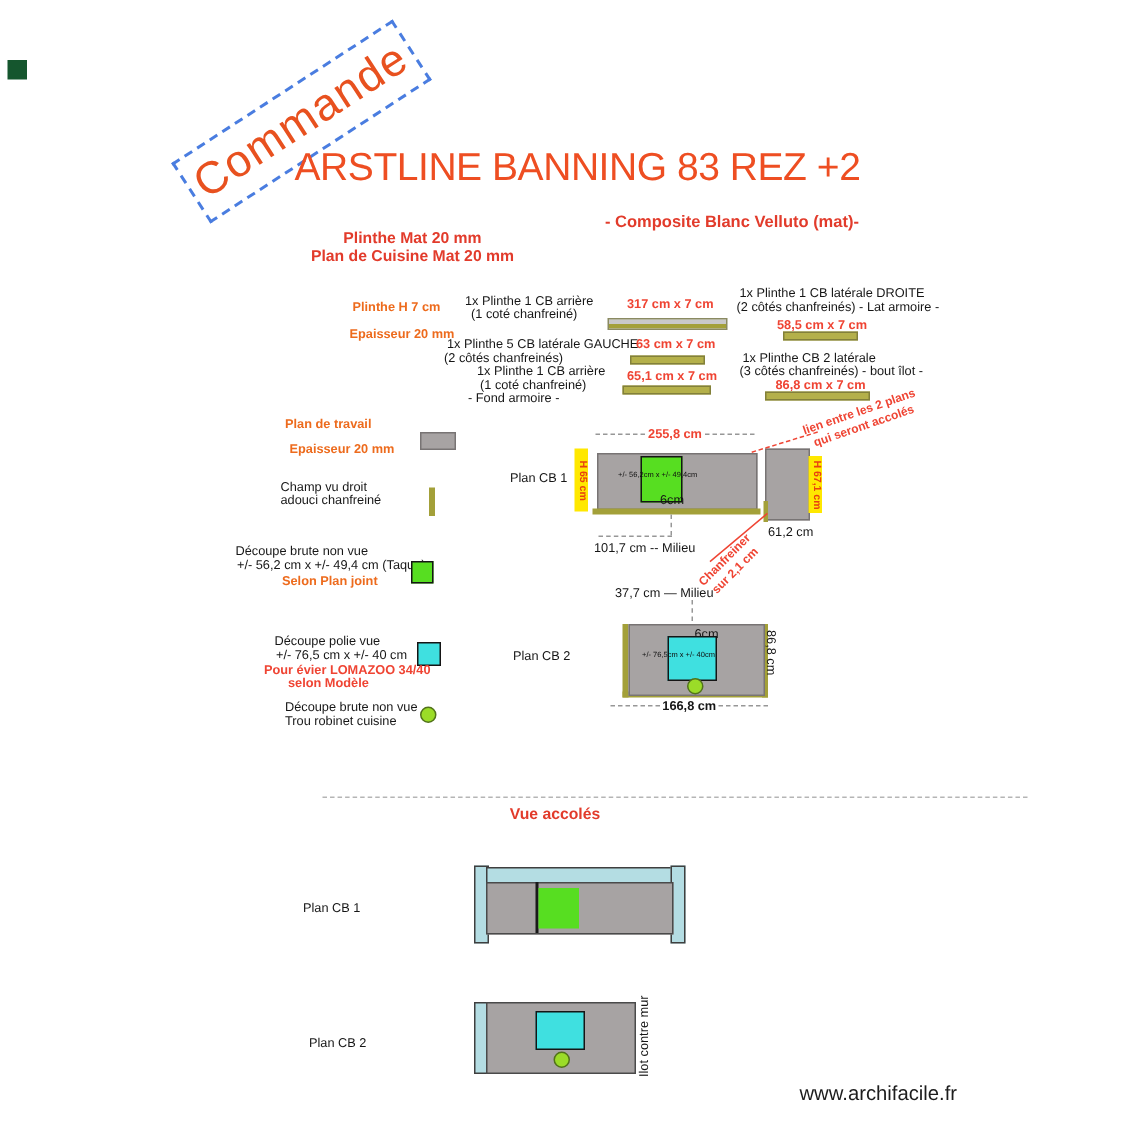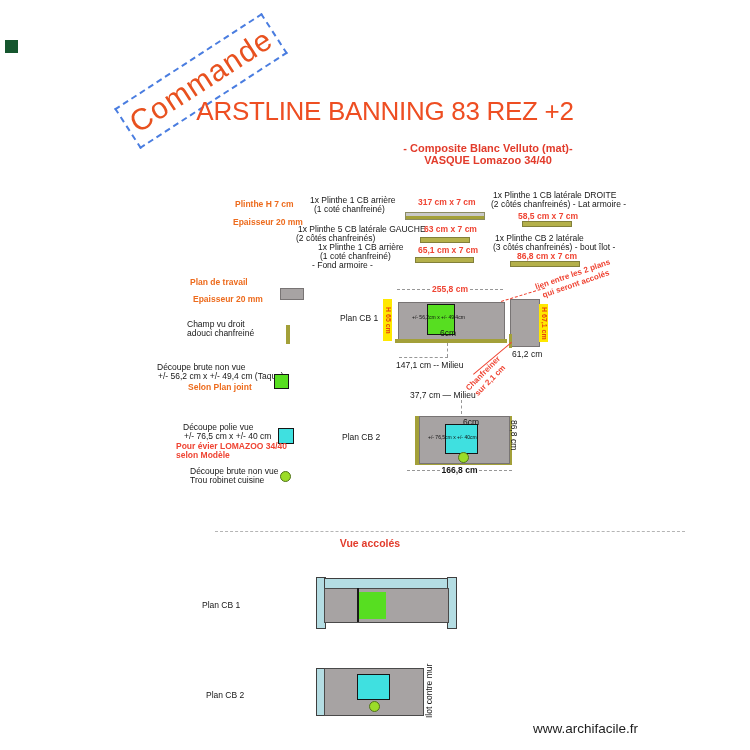--- a/index.html
+++ b/index.html
@@ -42,21 +42,24 @@
 
 <div class="canvas">
 
   <div class="abs" style="left:5px;top:40px;width:13px;height:13px;background:#15562e;"></div>
 
   <div class="abs stamp" style="left:113px;top:57px;width:172px;height:44px;">Commande</div>
   <div class="abs title" style="left:10px;top:96px;">ARSTLINE BANNING 83 REZ +2</div>
 
   <div class="abs" style="left:389px;top:142px;width:198px;text-align:center;">
     <div class="rhead" style="font-size:11px;">- Composite Blanc Velluto (mat)-</div>
-    <div class="rhead" style="font-size:11px;">VASQUE Lomazoo 34/40</div>
+  </div>
+  <div class="abs" style="left:205px;top:153px;width:140px;text-align:center;">
+    <div class="rhead" style="font-size:10.5px;">Plinthe Mat 20 mm</div>
+    <div class="rhead" style="font-size:10.5px;">Plan de Cuisine Mat 20 mm</div>
   </div>
 
   <div class="abs olab" style="left:235px;top:199px;">Plinthe H 7 cm</div>
   <div class="abs olab" style="left:233px;top:217px;">Epaisseur  20 mm</div>
 
   <div class="abs lb" style="left:310px;top:196px;">1x Plinthe 1 CB arrière</div>
   <div class="abs lb" style="left:314px;top:205px;">(1 coté chanfreiné)</div>
   <div class="abs rdim" style="left:418px;top:197px;">317 cm x 7 cm</div>
   <div class="abs bar-topgray" style="left:405px;top:212px;width:78px;height:6px;"></div>
 
@@ -100,21 +103,21 @@
     <span class="dash"></span>
   </div>
   <div class="abs vtag" style="left:383px;top:299px;height:42px;">H 65 cm</div>
   <div class="abs grayrect" style="left:398px;top:302px;width:105px;height:36px;"></div>
   <div class="abs olive" style="left:395px;top:339px;width:112px;height:4px;"></div>
   <div class="abs greenbox" style="left:427px;top:304px;width:26px;height:29px;"></div>
   <div class="abs lb-sm" style="left:412px;top:314px;">+/- 56,2cm x +/- 49,4cm</div>
   <div class="abs lb" style="left:440px;top:329px;">6cm</div>
   <div class="abs dashv" style="left:447px;top:343px;height:14px;"></div>
   <div class="abs dashh" style="left:399px;top:357px;width:49px;"></div>
-  <div class="abs lb" style="left:396px;top:361px;">147,1 cm -- Milieu</div>
+  <div class="abs lb" style="left:396px;top:361px;">101,7 cm -- Milieu</div>
 
   <div class="abs grayrect" style="left:510px;top:299px;width:28px;height:46px;"></div>
   <div class="abs olive" style="left:509px;top:334px;width:3px;height:14px;"></div>
   <div class="abs vtag" style="left:539px;top:304px;height:38px;">H 67,1 cm</div>
   <div class="abs lb" style="left:512px;top:350px;">61,2 cm</div>
 
   <div class="abs redline-d" style="left:501px;top:301px;width:46px;transform:rotate(-17deg);"></div>
   <div class="abs note-red" style="left:534px;top:283px;transform:rotate(-19deg);transform-origin:0 0;">
     <div>lien entre les 2 plans</div>
     <div>qui seront accolés</div>
@@ -123,21 +126,21 @@
   <div class="abs redline-s" style="left:473px;top:374px;width:50px;transform:rotate(-40deg);"></div>
   <div class="abs note-red" style="left:464px;top:386px;transform:rotate(-45deg);transform-origin:0 0;">
     <div>Chanfreiner</div>
     <div>sur 2,1 cm</div>
   </div>
 
   <div class="abs lb" style="left:183px;top:423px;">Découpe polie vue</div>
   <div class="abs lb" style="left:184px;top:432px;">+/- 76,5 cm  x +/- 40 cm</div>
   <div class="abs cyanbox" style="left:278px;top:428px;width:14px;height:14px;"></div>
   <div class="abs olab" style="left:176px;top:441px;color:#ef4433;">Pour évier LOMAZOO 34/40</div>
-  <div class="abs olab" style="left:176px;top:450px;color:#ef4433;">selon Modèle</div>
+  <div class="abs olab" style="left:192px;top:450px;color:#ef4433;">selon Modèle</div>
   <div class="abs lb" style="left:190px;top:467px;">Découpe brute non vue</div>
   <div class="abs lb" style="left:190px;top:476px;">Trou robinet cuisine</div>
   <div class="abs circle" style="left:280px;top:471px;width:9px;height:9px;"></div>
   <div class="abs lb" style="left:342px;top:433px;">Plan CB 2</div>
 
   <div class="abs lb" style="left:410px;top:391px;">37,7 cm —   Milieu</div>
   <div class="abs dashv" style="left:461px;top:400px;height:25px;"></div>
   <div class="abs olive" style="left:415px;top:416px;width:4px;height:49px;"></div>
   <div class="abs olive" style="left:508px;top:416px;width:4px;height:49px;"></div>
   <div class="abs olive" style="left:415px;top:461px;width:97px;height:4px;"></div>

